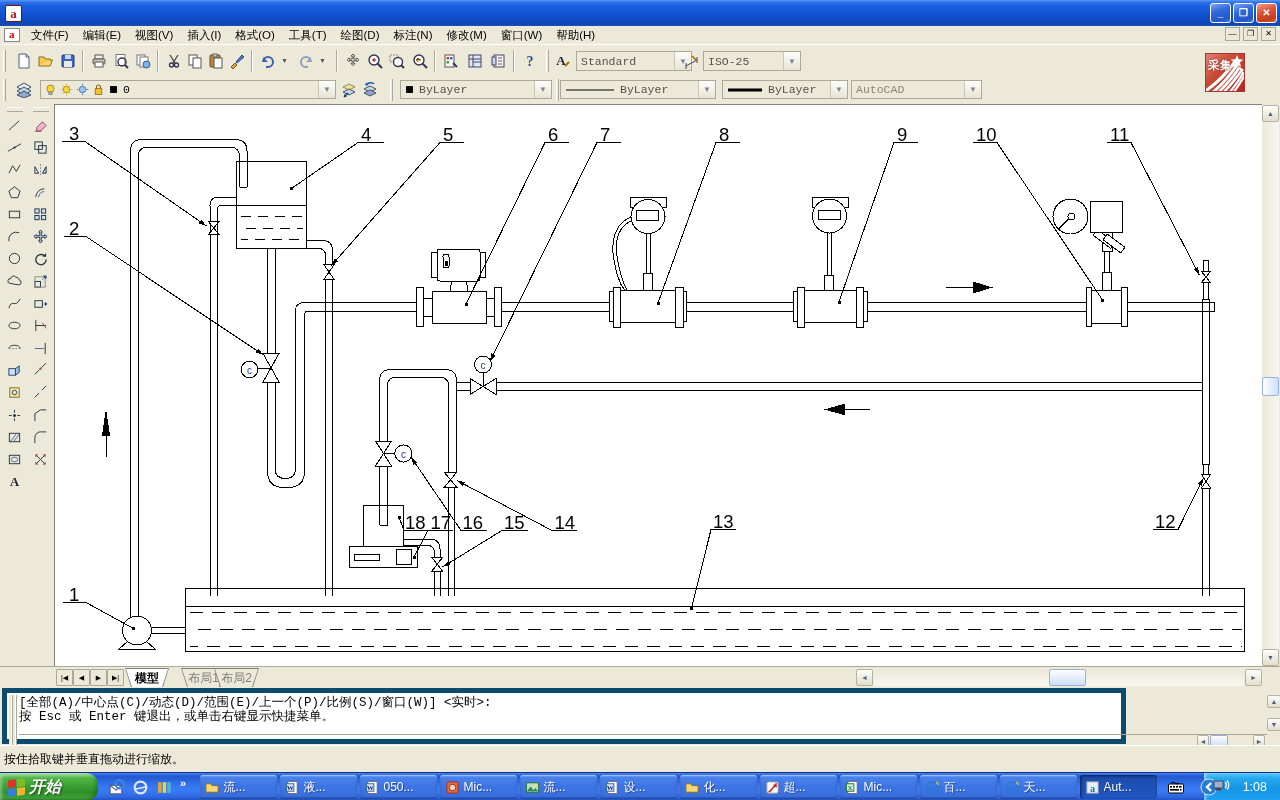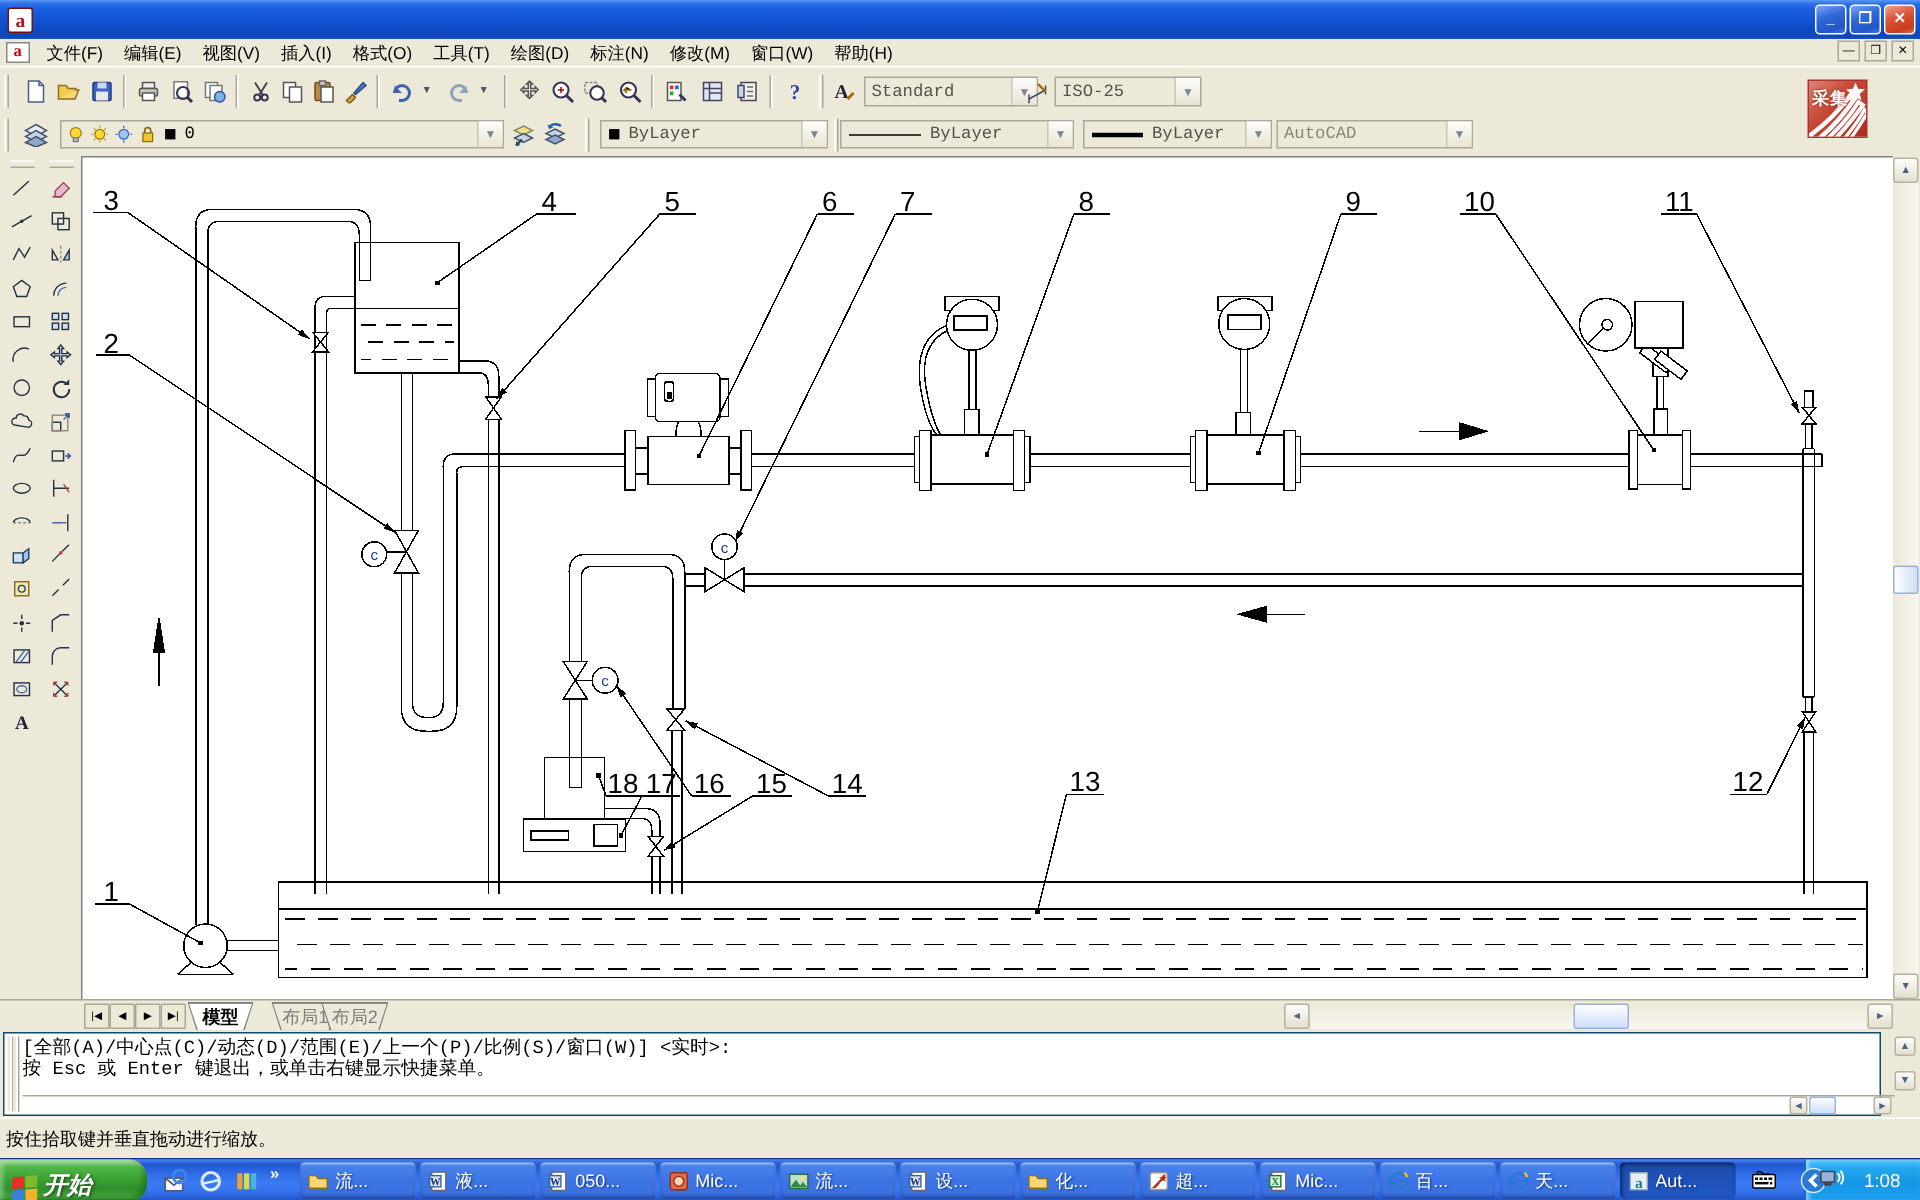--- a/index.html
+++ b/index.html
@@ -71,40 +71,40 @@
 .tab { position:absolute; top:1px; height:19px; }
 .tab .shape { position:absolute; left:0; top:0; width:100%; height:100%; background:#808080;
   clip-path:polygon(0 0, 100% 0, calc(100% - 6px) 100%, 6px 100%); }
 .tab .fill { position:absolute; left:1px; top:1px; width:calc(100% - 2px); height:calc(100% - 1px); background:#ece9d8;
   clip-path:polygon(0 0, 100% 0, calc(100% - 6px) 100%, 6px 100%); }
 .tab .lbl { position:absolute; width:100%; text-align:center; font-size:12px; top:2px; color:#7e7e7e; }
 .tab.active .fill { background:#fff; }
 .tab.active .lbl { color:#000; font-weight:bold; }
 
 
-#cmdwin { left:2px; top:688px; width:1252px; height:56px; border:1px solid #0c4a6e; background:#fff; }
+#cmdwin { left:2px; top:688px; width:1124px; height:56px; border:5px solid #0c4a6e; background:#fff; }
 #cmdgrip { position:absolute; left:2px; top:2px; width:8px; height:50px;
   background:linear-gradient(90deg,#ece9d8 0 2px,#fff 2px 3px,#aca899 3px 4px,#ece9d8 4px 6px,#fff 6px 7px,#aca899 7px 8px); }
 #cmdhist { position:absolute; left:12px; top:1px; width:1248px; height:38px; overflow:hidden;
   font-family:"Liberation Mono",monospace; font-size:12.5px; color:#000; line-height:14px; padding-top:2px; }
 #cmdline { position:absolute; left:12px; top:41px; width:1248px; height:14px; border-top:1px solid #aca899; }
 
 
 #statusbar { left:0; top:745px; width:1280px; height:27px; background:#ece9d8; border-top:1px solid #fff; font-size:12px; color:#000;
   display:flex; align-items:center; }
 #statusbar .msg { margin-left:4px; }
 
 
 #taskbar { left:0; top:772px; width:1280px; height:28px;
   background:linear-gradient(180deg,#4b86f0 0%,#2a63e0 8%,#2359cf 14%,#2e6ce6 35%,#3a7bf2 58%,#3674ef 75%,#2b62d9 92%,#2254c4 100%);
   border-top:1px solid #10328c; }
 #startbtn { position:absolute; left:0; top:0; width:98px; height:28px; border-radius:0 12px 12px 0;
   background:linear-gradient(180deg,#8ed88a 0%,#50b648 18%,#3ba233 45%,#2f8f2b 70%,#48ad41 92%,#2e7d2a 100%);
   box-shadow:inset -2px -2px 4px rgba(0,60,0,.4), inset 2px 2px 3px rgba(255,255,255,.4);
-  display:flex; align-items:flex-end; color:#fff; font-weight:bold; font-style:italic; font-size:16px;
+  display:flex; align-items:center; color:#fff; font-weight:bold; font-style:italic; font-size:16px;
   text-shadow:1px 1px 2px #1c4a18; }
 #startbtn .winflag { width:17px; height:17px; margin:0 4px 0 8px; position:relative; border-radius:2px; overflow:hidden; transform:skewY(-6deg); flex:none;}
 #startbtn .winflag i { position:absolute; width:8px; height:8px; }
 .qlicon { position:absolute; top:4px; width:20px; height:20px; display:flex; align-items:center; justify-content:center; }
 .taskbtn { position:absolute; top:2px; width:77px; height:24px; border-radius:3px;
   background:linear-gradient(180deg,#71a1f5 0%,#4a82ec 10%,#3c74e4 50%,#3a70de 85%,#3263c9 100%);
   box-shadow:inset 0 -1px 2px rgba(10,30,90,.5), inset 0 1px 1px rgba(255,255,255,.45);
   display:flex; align-items:center; color:#fff; font-size:12px; }
 .taskbtn.active { background:linear-gradient(180deg,#1c4aa8 0%,#1e50b5 40%,#2257c2 100%);
   box-shadow:inset 1px 1px 3px rgba(5,20,60,.8); }

